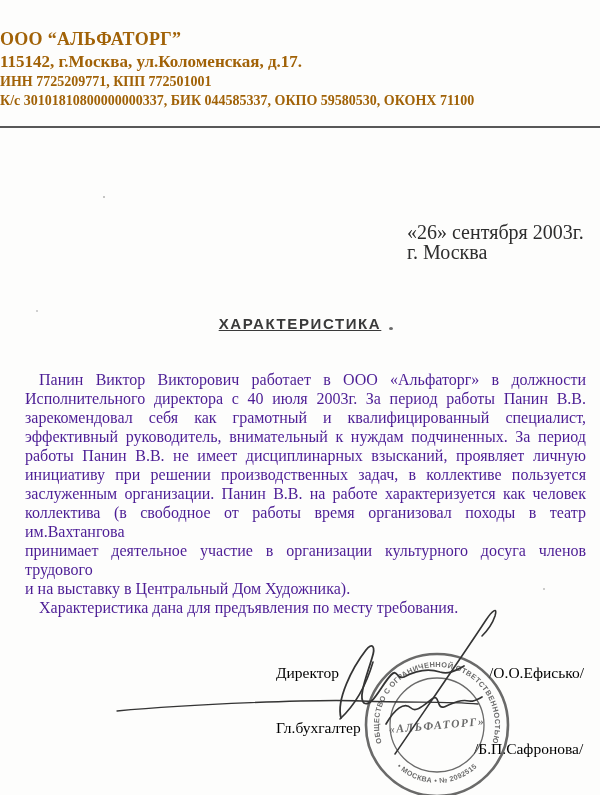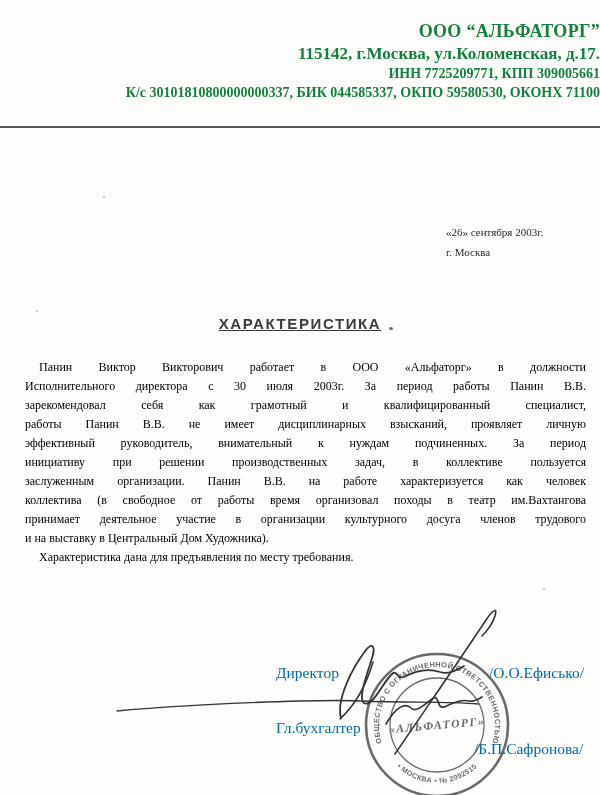--- a/index.html
+++ b/index.html
@@ -3,46 +3,46 @@
 <meta charset="utf-8">
 <style>
   html,body { margin:0; padding:0; background:#e8e8e8; }
   .page {
     position:relative; width:600px; height:795px; margin:0 auto;
     background:#fdfdfc; overflow:hidden;
     font-family:"Liberation Serif", serif; color:#2d2d2d;
   }
 
   
-  .letterhead { position:absolute; top:20px; left:0; width:600px; text-align:right; color:#15803d; }
+  .letterhead { position:absolute; top:28px; left:0; width:600px; text-align:left; color:#a16207; }
   .h-company  { font-size:18px; line-height:23px; font-weight:bold; letter-spacing:.3px; }
   .h-address  { font-size:17px; line-height:21px; font-weight:bold; }
   .h-small    { font-size:14px; line-height:19px; font-weight:bold; }
 
   .rule { position:absolute; top:126px; left:0; width:600px; height:0;
           border-top:2px solid #585858; }
 
   
-  .date-block { position:absolute; left:446px; top:222px; font-size:11px; line-height:20px; }
+  .date-block { position:absolute; left:407px; top:222px; font-size:20px; line-height:20px; }
 
   
   .doc-title { position:absolute; top:315px; left:0; width:600px; margin:0; text-align:center;
                font-family:"Liberation Sans", sans-serif; font-size:15px; font-weight:bold;
                letter-spacing:1.6px; color:#3a3a3a;text-decoration:underline; }
 
   
-  .body-text { position:absolute; left:25px; top:358px; width:561px;
-               font-size:12px; line-height:19px; color:#000000; }
+  .body-text { position:absolute; left:25px; top:370px; width:561px;
+               font-size:16px; line-height:19px; color:#4c1d95; }
   .bline { text-align:justify; text-align-last:justify; }
   .bline.noj { text-align:left; text-align-last:left; }
   .bline.ind { text-indent:14px; }
   .bline.wide { word-spacing:-0.5px; }
 
   
-  .sig-label, .sig-name { position:absolute; font-size:15.5px; white-space:nowrap; color:#0369a1; }
+  .sig-label, .sig-name { position:absolute; font-size:15.5px; white-space:nowrap; color:#000000; }
   .sig-label-1 { left:276px; top:664px; }
   .sig-name-1  { left:489px; top:664px; }
   .sig-label-2 { left:276px; top:719px; }
   .sig-name-2  { left:474px; top:740px; }
 
   
   .stamp-svg, .ink-svg { position:absolute; pointer-events:none; }
   .stamp-svg { left:352px; top:640px; width:170px; height:170px; opacity:.82; }
   .ink-svg   { left:0; top:0; width:600px; height:795px; }
 
@@ -54,39 +54,39 @@
   .speck.s4 { left:36px;  top:310px; width:2px; height:2px; opacity:.4; }
 </style>
 </head>
 <body>
 
 <div class="page">
 
   <header class="letterhead">
     <div class="h-company">ООО “АЛЬФАТОРГ”</div>
     <div class="h-address">115142, г.Москва, ул.Коломенская, д.17.</div>
-    <div class="h-small">ИНН 7725209771, КПП 309005661</div>
+    <div class="h-small">ИНН 7725209771, КПП 772501001</div>
     <div class="h-small">К/с 30101810800000000337, БИК 044585337, ОКПО 59580530, ОКОНХ 71100</div>
   </header>
 
   <div class="rule"></div>
 
   <div class="date-block">
     <div>«26» сентября 2003г.</div>
     <div>г. Москва</div>
   </div>
 
   <h1 class="doc-title">ХАРАКТЕРИСТИКА</h1>
 
   <div class="body-text">
     <div class="bline ind">Панин Виктор Викторович работает в ООО «Альфаторг» в должности</div>
-    <div class="bline">Исполнительного директора с 30 июля 2003г. За период работы Панин В.В.</div>
+    <div class="bline">Исполнительного директора с 40 июля 2003г. За период работы Панин В.В.</div>
     <div class="bline">зарекомендовал себя как грамотный и квалифицированный специалист,</div>
+    <div class="bline">эффективный руководитель, внимательный к нуждам подчиненных. За период</div>
     <div class="bline">работы Панин В.В. не имеет дисциплинарных взысканий, проявляет личную</div>
-    <div class="bline">эффективный руководитель, внимательный к нуждам подчиненных. За период</div>
     <div class="bline">инициативу при решении производственных задач, в коллективе пользуется</div>
     <div class="bline">заслуженным организации. Панин В.В. на работе характеризуется как человек</div>
     <div class="bline wide">коллектива (в свободное от работы время организовал походы в театр им.Вахтангова</div>
     <div class="bline wide">принимает деятельное участие в организации культурного досуга членов трудового</div>
     <div class="bline noj">и на выставку в Центральный Дом Художника).</div>
     <div class="bline noj ind">Характеристика дана для предъявления по месту требования.</div>
   </div>
 
   <span class="sig-label sig-label-1">Директор</span>
   <span class="sig-name  sig-name-1">/О.О.Ефисько/</span>

